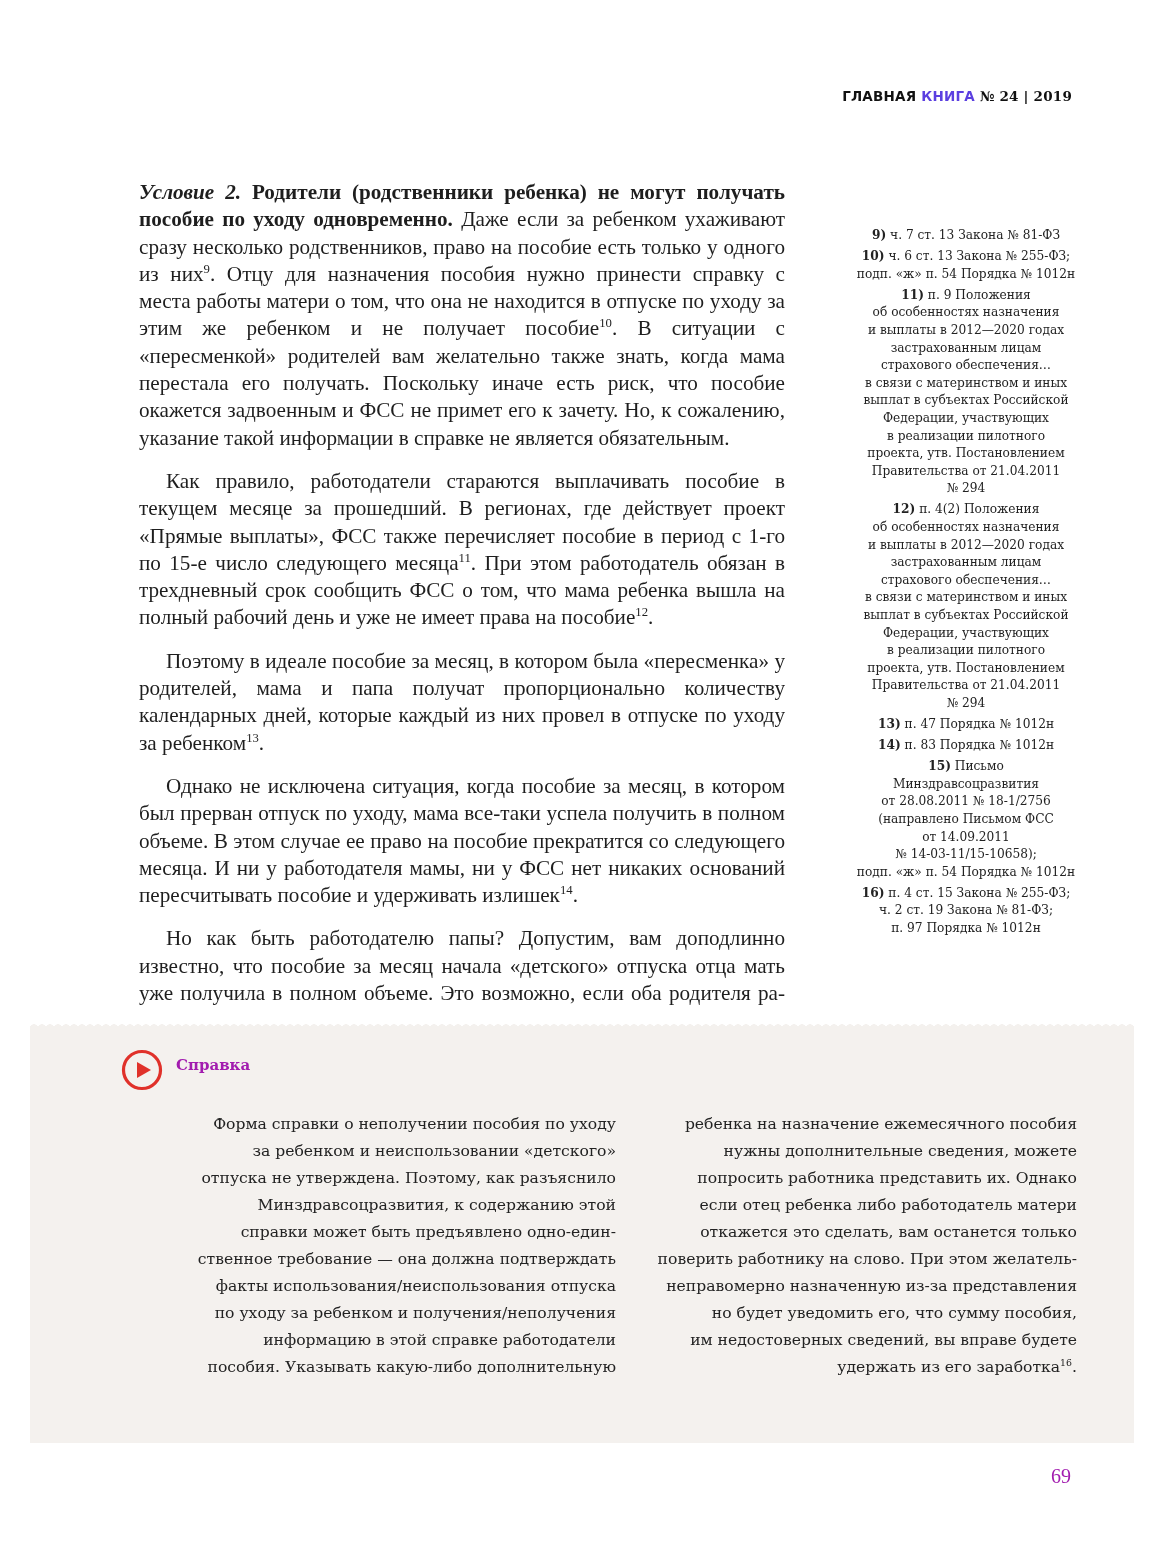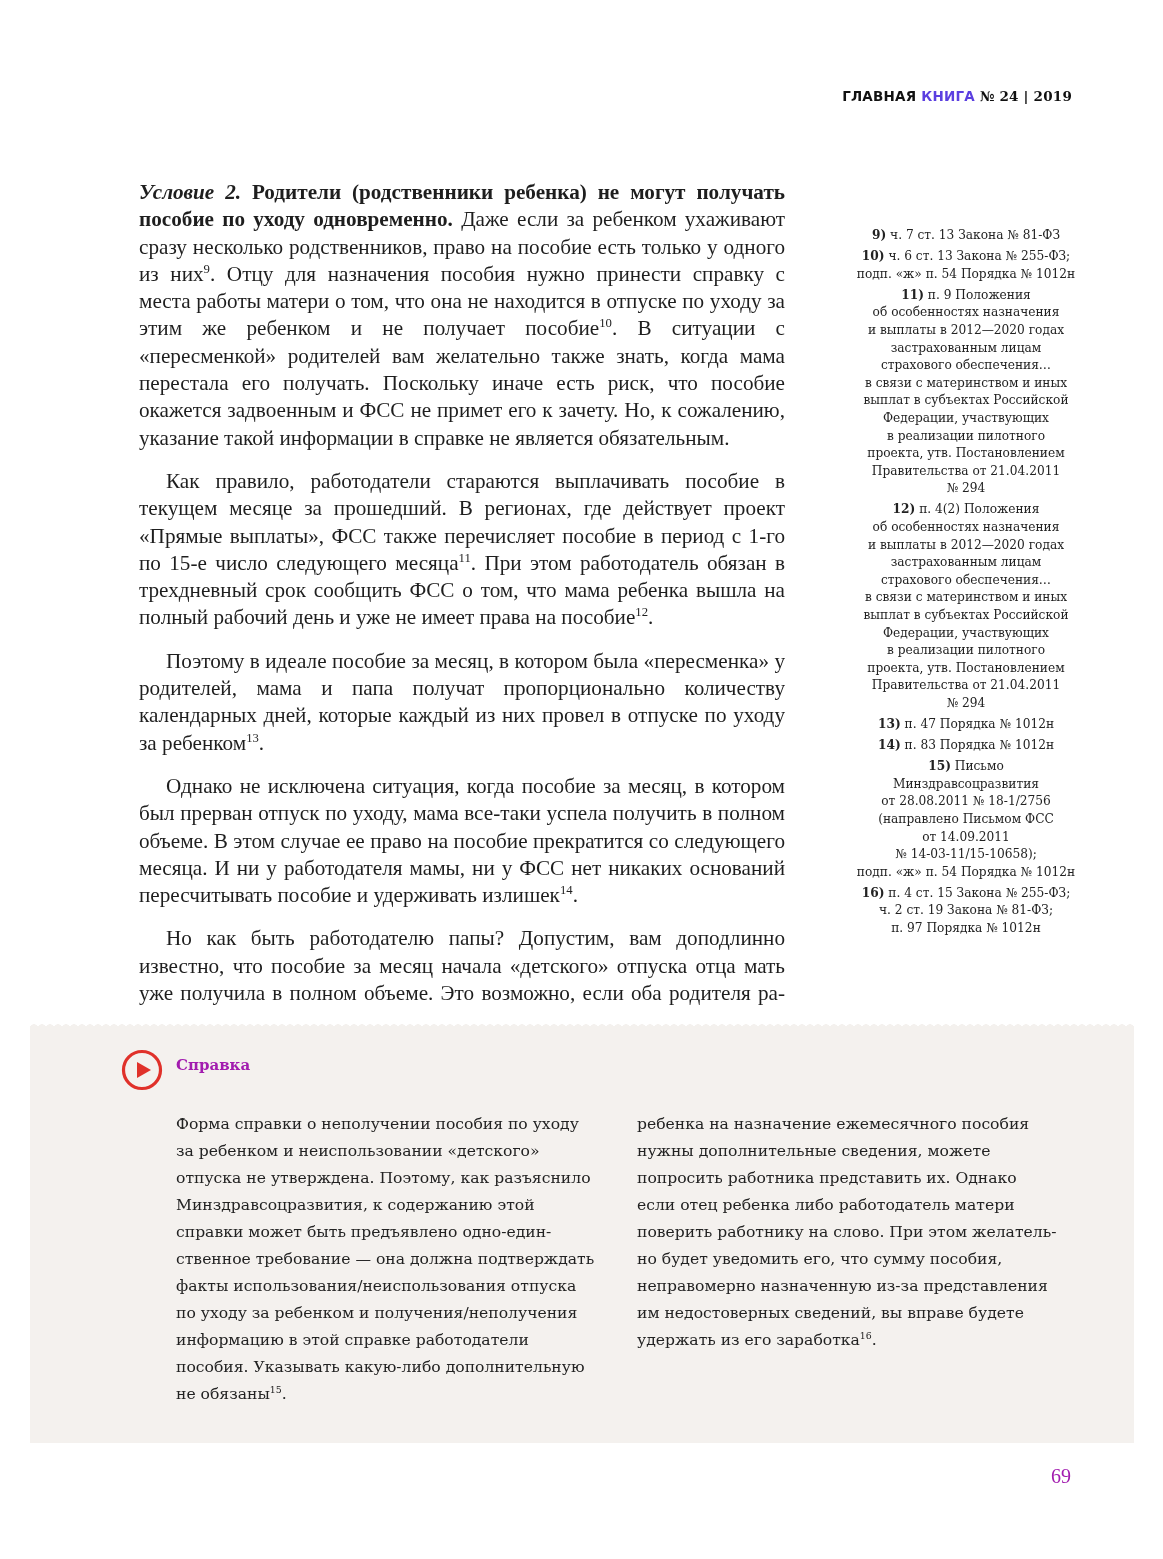--- a/index.html
+++ b/index.html
@@ -51,20 +51,21 @@
       position: absolute; left: 121px; top: 1049px; width: 42px; height: 42px;
     }
     .box-title {
       position: absolute; left: 176px; top: 1056px;
       font-family: "DejaVu Serif", serif; font-weight: bold; font-size: 15px; color: #a21caf;
     }
     .box-col {
       position: absolute; top: 1111px; width: 440px;
       font-family: "DejaVu Serif", serif; font-size: 15.6px; line-height: 27px;
       color: #222;
+      text-align: right;
     }
     .box-col.left { left: 176px; }
     .box-col.right { left: 637px; }
     .box-col .line { display: block; white-space: nowrap; }
 
     .page-num {
       position: absolute; right: 92px; top: 1465px;
       font-family: Liberation Serif, serif; font-size: 20px; color: #a21caf;
     }
   </style>
@@ -156,27 +157,27 @@
     <span class="line">Форма справки о неполучении пособия по уходу</span>
     <span class="line">за ребенком и неиспользовании «детского»</span>
     <span class="line">отпуска не утверждена. Поэтому, как разъяснило</span>
     <span class="line">Минздравсоцразвития, к содержанию этой</span>
     <span class="line">справки может быть предъявлено одно-един-</span>
     <span class="line">ственное требование — она должна подтверждать</span>
     <span class="line">факты использования/неиспользования отпуска</span>
     <span class="line">по уходу за ребенком и получения/неполучения</span>
     <span class="line">информацию в этой справке работодатели</span>
     <span class="line">пособия. Указывать какую-либо дополнительную</span>
-    <span class="line"><span>не обязаны</span><sup>15</sup>.</span>
   </div>
 <div class="box-col right" id="boxRight">
     <span class="line">ребенка на назначение ежемесячного пособия</span>
     <span class="line">нужны дополнительные сведения, можете</span>
     <span class="line">попросить работника представить их. Однако</span>
     <span class="line">если отец ребенка либо работодатель матери</span>
+    <span class="line">откажется это сделать, вам останется только</span>
     <span class="line">поверить работнику на слово. При этом желатель-</span>
+    <span class="line">неправомерно назначенную из-за представления</span>
     <span class="line">но будет уведомить его, что сумму пособия,</span>
-    <span class="line">неправомерно назначенную из-за представления</span>
     <span class="line">им недостоверных сведений, вы вправе будете</span>
     <span class="line"><span>удержать из его заработка</span><sup>16</sup>.</span>
   </div>
 
 <div class="page-num">69</div>
 
 </body></html>

